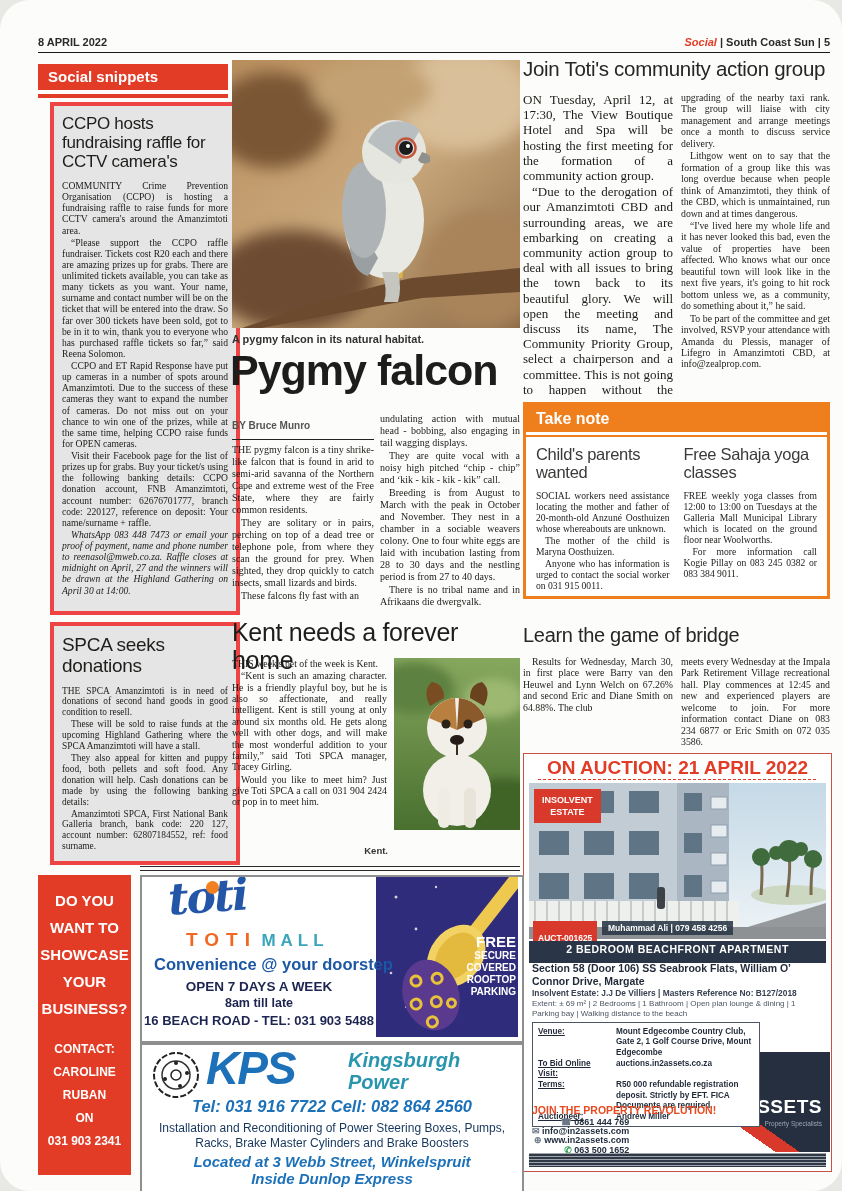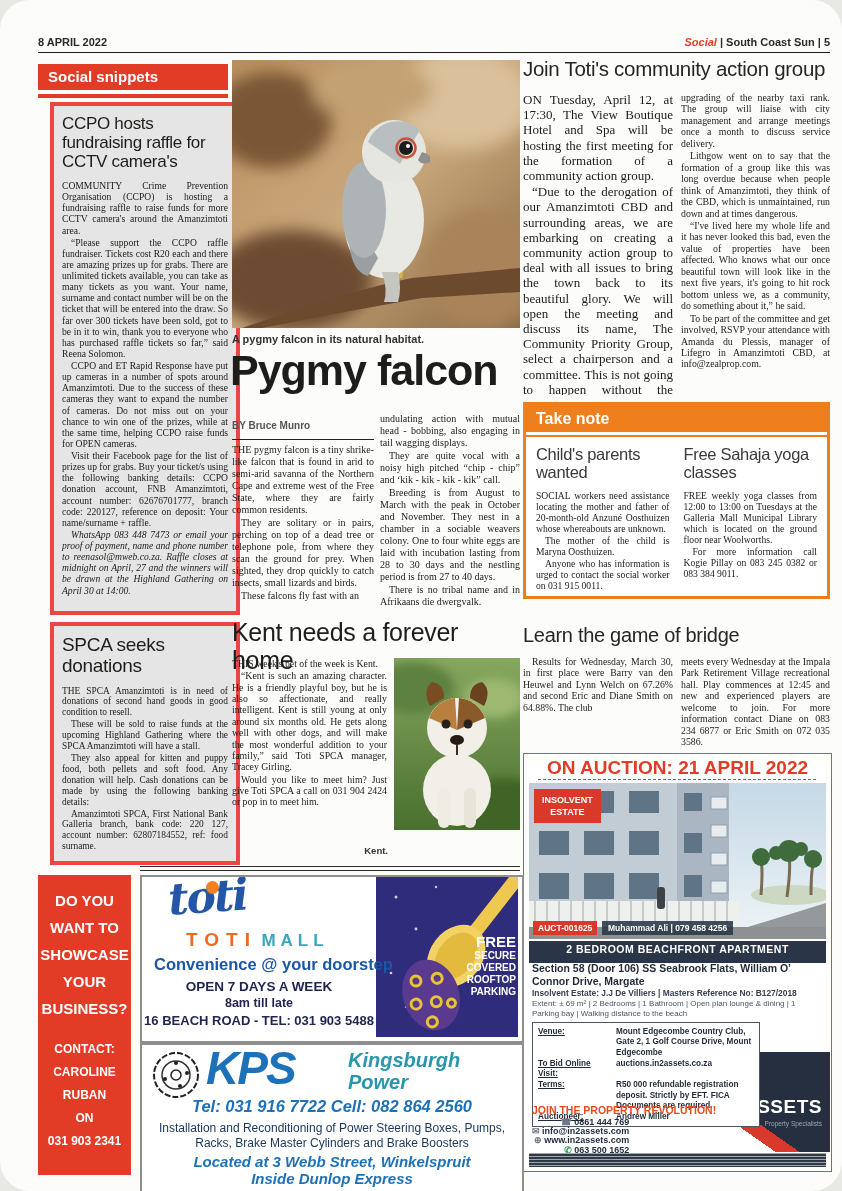--- a/index.html
+++ b/index.html
@@ -276,21 +276,21 @@
         </g>
         <rect x="0" y="144" width="297" height="12" fill="#8d9194"></rect>
         <rect x="128" y="104" width="8" height="22" rx="3" fill="#3c4248"></rect>
       </svg>
     </div>
 
     <div class="abs auc-badge ctr" style="left:10px;top:35px;padding:5px 8px;font-size:9px;line-height:1.35;">
       <div>INSOLVENT</div>
       <div>ESTATE</div>
     </div>
-    <div class="abs auc-badge" style="left:9px;top:167px;padding:2px 5px;font-size:8.5px;">AUCT-001625</div>
+    <div class="abs auc-badge" style="left:9px;top:167px;padding:12px 5px;font-size:8.5px;">AUCT-001625</div>
     <div class="abs" style="left:78px;top:167px;padding:2px 6px;font-size:8.5px;font-weight:700;color:#fff;background:rgba(42,54,71,0.88);">Muhammad Ali | 079 458 4256</div>
 
     <div class="abs ctr" style="left:5px;top:187px;width:297px;height:22px;line-height:17px;background:#2a3647;color:#fff;font-size:10.5px;font-weight:700;letter-spacing:0.5px;">2 BEDROOM BEACHFRONT APARTMENT</div>
 
     <div class="abs b" style="left:8px;top:208px;width:288px;font-size:10.5px;color:#1f2937;line-height:1.22;">Section 58 (Door 106) SS Seabrook Flats, William O’ Connor Drive, Margate</div>
     <div class="abs b" style="left:8px;top:234px;width:290px;font-size:8.4px;color:#374151;">Insolvent Estate: J.J De Villiers | Masters Reference No: B127/2018</div>
     <div class="abs" style="left:8px;top:245px;width:290px;font-size:8px;color:#4b5563;line-height:1.3;">Extent: ± 69 m² | 2 Bedrooms | 1 Bathroom | Open plan lounge &amp; dining | 1 Parking bay | Walking distance to the beach</div>
 
     <div class="abs" style="left:150px;top:298px;width:156px;height:100px;background:linear-gradient(215deg,#252f3f 58%,#d8392b 58%,#d8392b 66%,rgba(0,0,0,0) 66%);">
       <div class="abs" style="right:8px;top:44px;text-align:right;">

